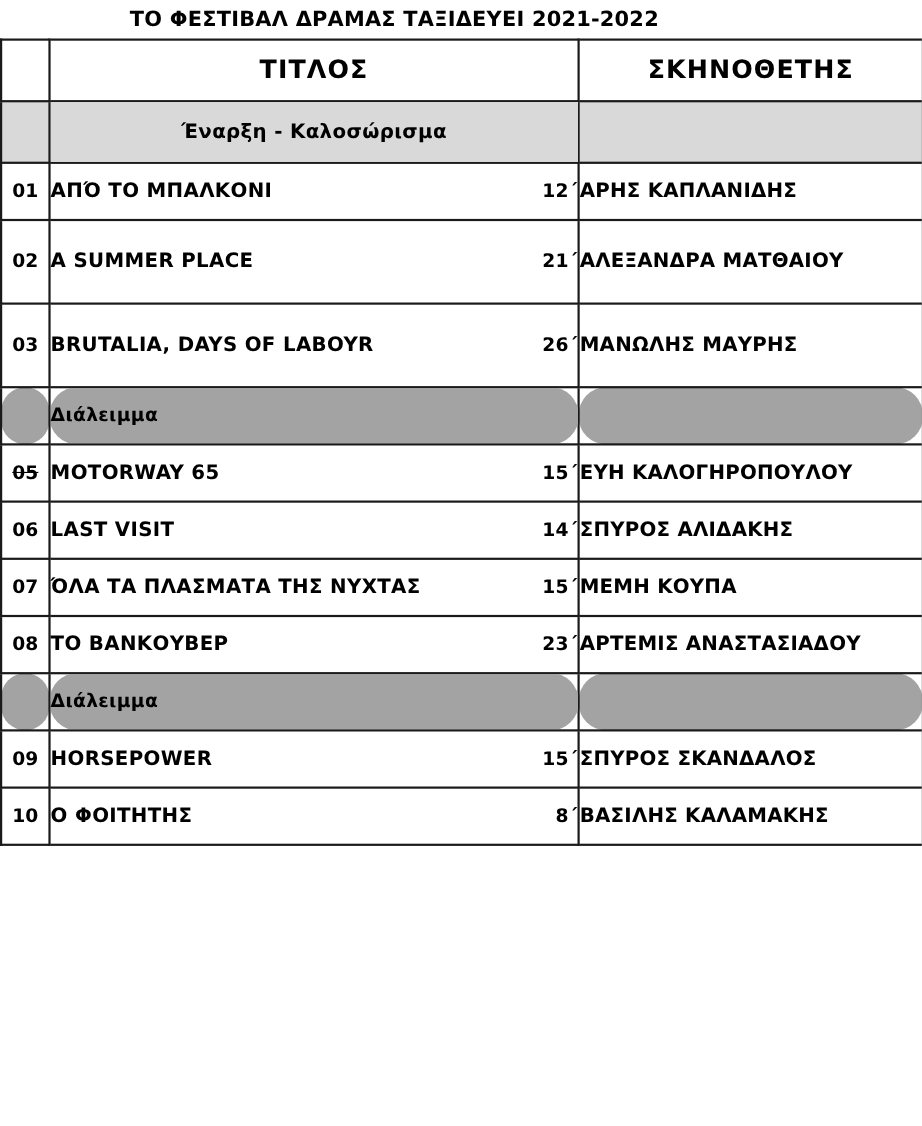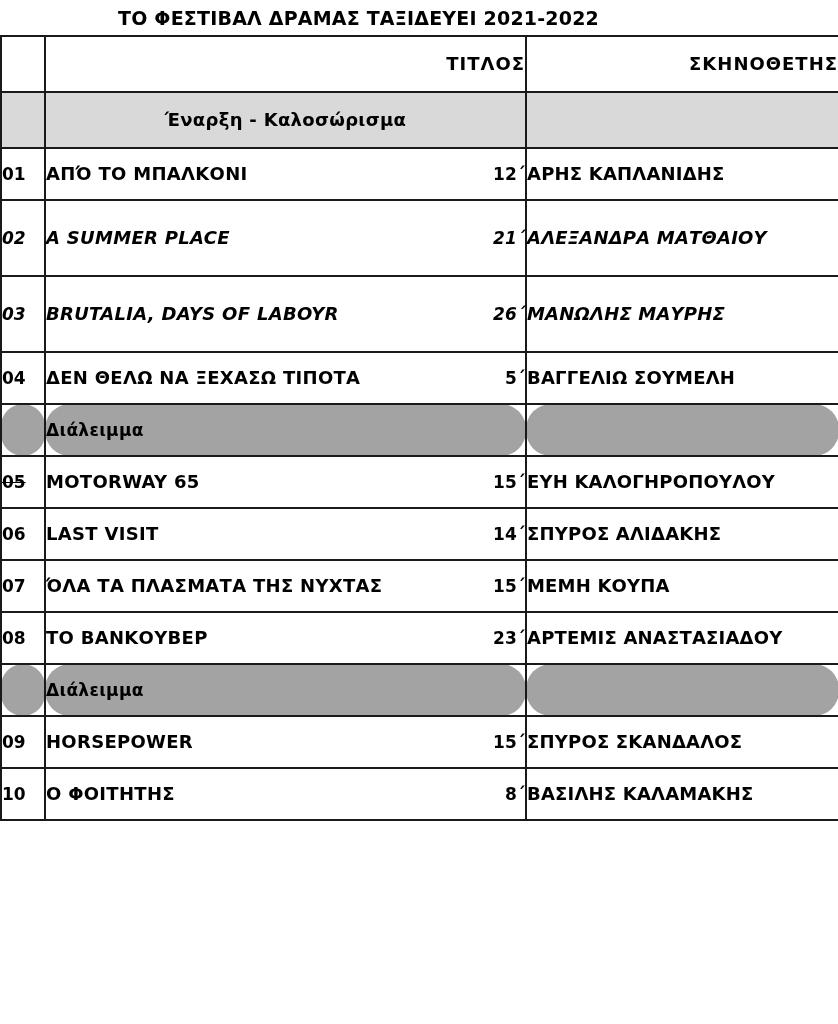--- a/index.html
+++ b/index.html
@@ -38,28 +38,29 @@
     padding: 0;
     vertical-align: middle;
   }
   
   col.c-num   { width: 44px; }
   col.c-title { width: 481px; }
   col.c-dir   { width: 313px; }
 
   .head-row td {
     height: 54px;
-    text-align: right;
-    font-weight: bold;
-    font-size: 18px;
+    text-align: center;
+    font-weight: bold;
+    font-size: 23px;
     letter-spacing: 1px;
   }
   .head-row td.num-cell { border-left: 2px solid #1a1a1a; }
 
   .num-cell {
+    text-align: center;
     font-weight: bold;
     font-size: 17px;
   }
   .title-cell {
     position: relative;
     padding: 0 12px 0 14px;
     font-weight: bold;
     font-size: 18px;
     letter-spacing: 0.3px;
   }
@@ -71,21 +72,21 @@
   }
   .title-text { text-align: center; }
   .dur-text { font-weight: bold; font-size: 17px; padding-left: 10px; white-space: nowrap;}
   .dir-cell {
     padding: 0 8px 0 12px;
     font-weight: bold;
     font-size: 18px;
     letter-spacing: 0.2px;
   }
   tr.film td { height: 50px; }
-  tr.film-tall td { height: 74px; font-style: italic; }
+  tr.film-tall td { height: 74px; }
   tr.break td {
     height: 50px;
     background: #a3a3a3;
     border-radius: 25px;
   }
   tr.break .title-cell {
     font-weight: bold;
     font-size: 17px;
   }
   tr.break-open td { height: 54px; background:#d9d9d9; }
@@ -147,30 +148,20 @@
         <tr class="film film-tall">
           <td class="num-cell"><span>03</span></td>
           <td class="title-cell">
             <div class="title-flex">
               <span class="title-text">BRUTALIA, DAYS OF LABOYR</span>
               <span class="dur-text">26΄</span>
             </div>
           </td>
           <td class="dir-cell"><span>ΜΑΝΩΛΗΣ ΜΑΥΡΗΣ</span></td>
         </tr>
-        <tr class="film">
-          <td class="num-cell"><span>04</span></td>
-          <td class="title-cell">
-            <div class="title-flex">
-              <span class="title-text">ΔΕΝ ΘΕΛΩ ΝΑ ΞΕΧΑΣΩ ΤΙΠΟΤΑ</span>
-              <span class="dur-text">5΄</span>
-            </div>
-          </td>
-          <td class="dir-cell"><span>ΒΑΓΓΕΛΙΩ ΣΟΥΜΕΛΗ</span></td>
-        </tr>
         <tr class="break">
           <td class="num-cell"><span></span></td>
           <td class="title-cell">
             <div class="title-flex">
               <span class="title-text">Διάλειμμα</span>
               <span class="dur-text"></span>
             </div>
           </td>
           <td class="dir-cell"><span></span></td>
         </tr>

